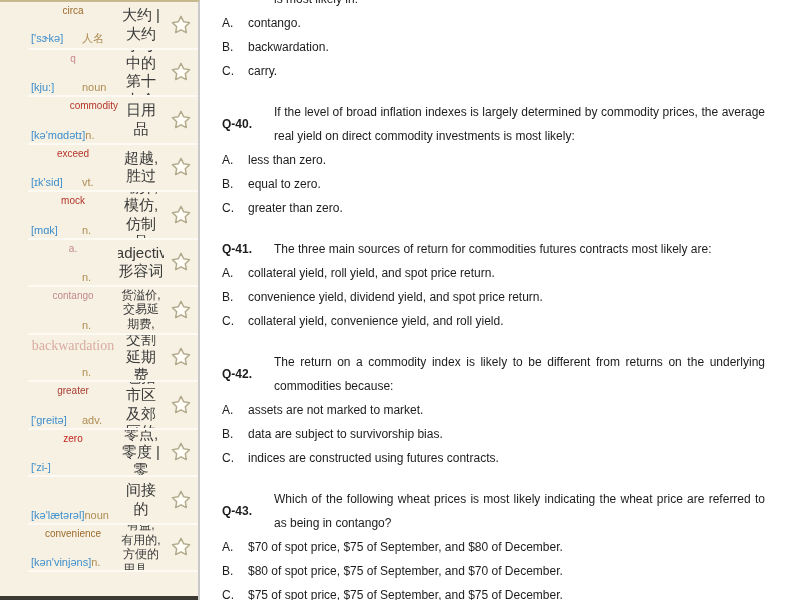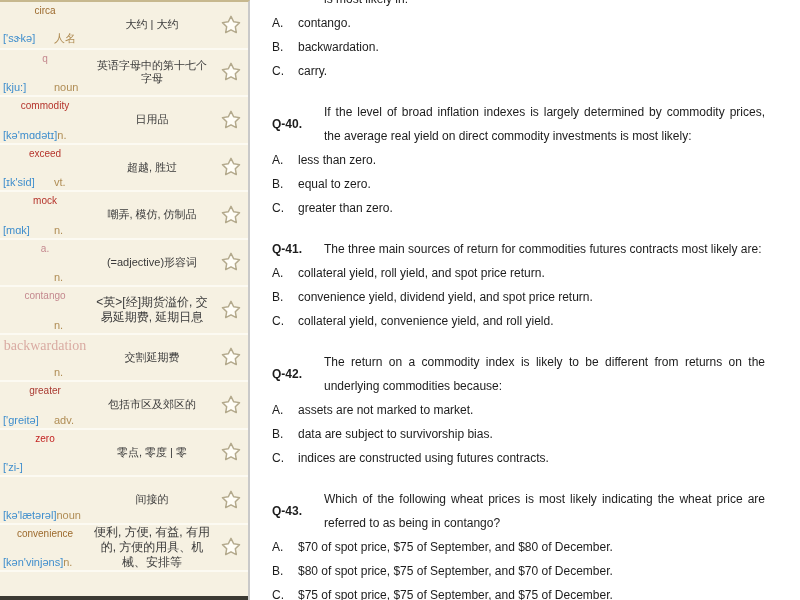--- a/index.html
+++ b/index.html
@@ -2,40 +2,40 @@
 <html><head>
 <meta charset="utf-8">
 <style>
   * { margin:0; padding:0; box-sizing:border-box; }
   html,body { width:800px; height:600px; overflow:hidden; background:#fff;
               font-family:"Liberation Sans", sans-serif; }
   .app { position:relative; width:800px; height:600px; display:flex; overflow:hidden; }
 
   
   .vocab-panel {
-    width:250px; height:600px; flex:none;
+    width:200px; height:600px; flex:none;
     background:#f6f1e2;
     border-top:2px solid #c7b88e;
     border-right:2px solid #c9c9c9;
-    overflow:hidden; position:relative;
+    overflow:hidden; position:relative;padding-left:28px;
   }
   .vrow {
     position:relative; height:47.5px; display:flex; align-items:stretch;
     border-bottom:2px solid #fcfaf2; background:#f6f1e2;
   }
   .word-col { width:90px; flex:none; display:flex; justify-content:center;
               align-items:flex-start; padding-top:3px; overflow:hidden; }
   .word { display:block; width:100%; text-align:center; font-size:19px;
           font-weight:500; line-height:1.1; white-space:nowrap; }
   .pron-line { position:absolute; left:3px; bottom:2px; display:flex;
                align-items:baseline; font-size:11px; }
   .pron { color:#3f8ecd; min-width:51px; }
   .pos  { color:#b08d55; }
   .def-col { flex:1; display:flex; align-items:center; justify-content:center;
-             text-align:center; color:#3a3a3a; font-size:11px; line-height:1.22;
+             text-align:center; color:#3a3a3a; font-size:15px; line-height:1.22;
              padding:1px 2px; overflow:hidden; }
   .star-col { width:34px; flex:none; display:flex; align-items:center; justify-content:center; }
   .star { width:22px; height:22px; cursor:pointer; }
   .dark-strip { position:absolute; left:0; bottom:0; width:100%; height:4px; background:#3c3a33; }
 
   
   .doc-panel {
     flex:1; height:600px; background:#ffffff; overflow:hidden;
     padding:0 35px 0 22px;
     color:#1c1c1c; font-size:12px; line-height:24px;
@@ -83,21 +83,21 @@
       </svg>
     </div>
     <div class="pron-line">
       <span class="pron">[kju:]</span>
       <span class="pos">noun</span>
     </div>
   </div>
 
   <div class="vrow">
     <div class="word-col">
-      <span class="word" style="color: rgb(181, 52, 44); font-size: 10px;">commodity</span>
+      <span class="word" style="color: rgb(181, 52, 44); font-size: 10px; text-align: right;">commodity</span>
     </div>
     <div class="def-col">日用品</div>
     <div class="star-col">
       <svg class="star" viewBox="0 0 24 24">
         <path d="M12 2.6l2.9 5.9 6.4.9-4.6 4.5 1.1 6.4-5.8-3-5.8 3 1.1-6.4L2.7 9.4l6.4-.9z" fill="#fffdf6" stroke="#b3a98c" stroke-width="1.6" stroke-linejoin="round"></path>
       </svg>
     </div>
     <div class="pron-line">
       <span class="pron">[kə'mɑdətɪ]</span>
       <span class="pos">n.</span>

